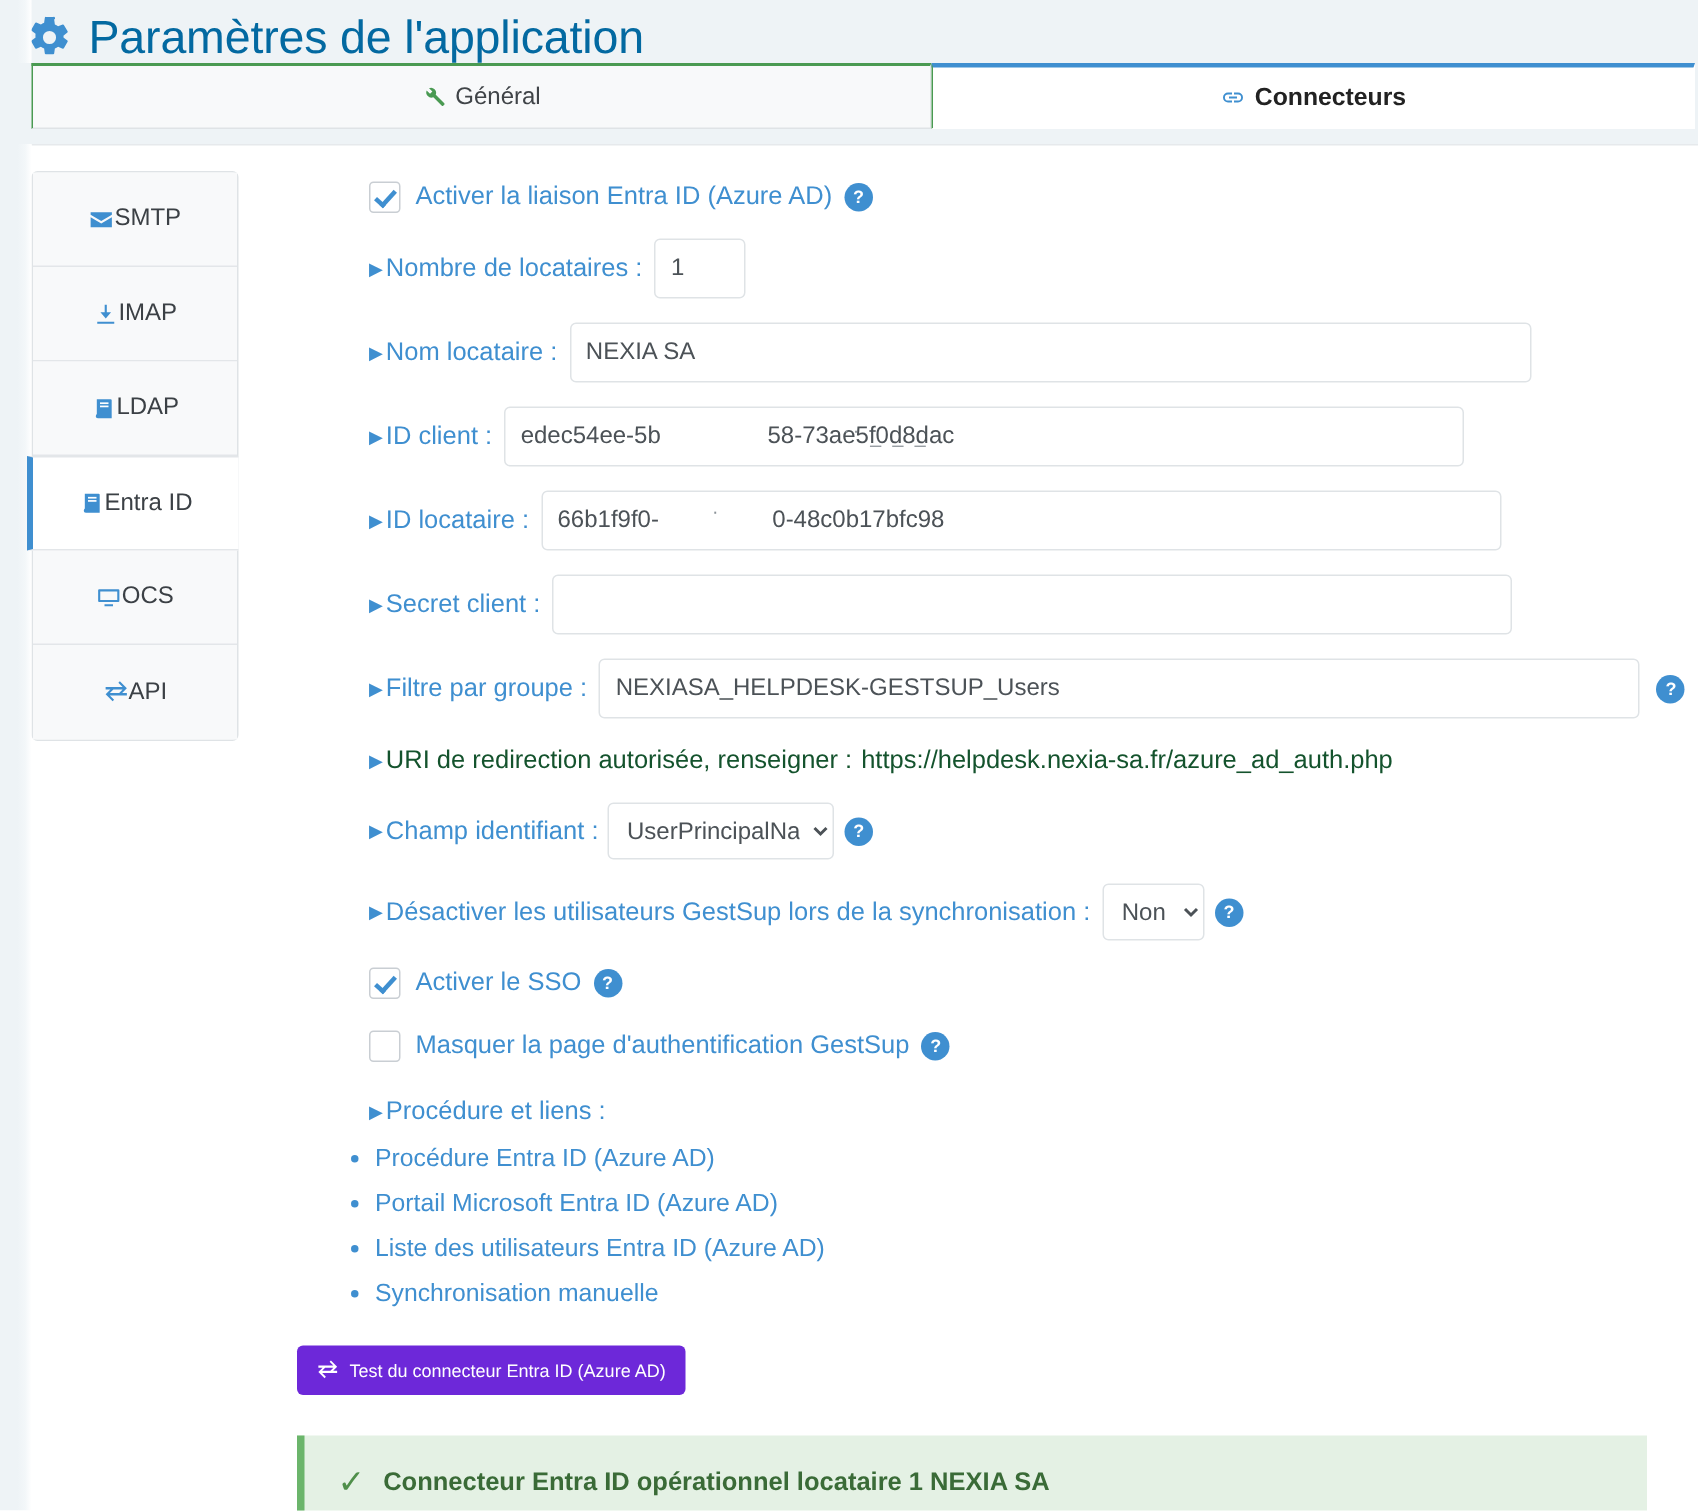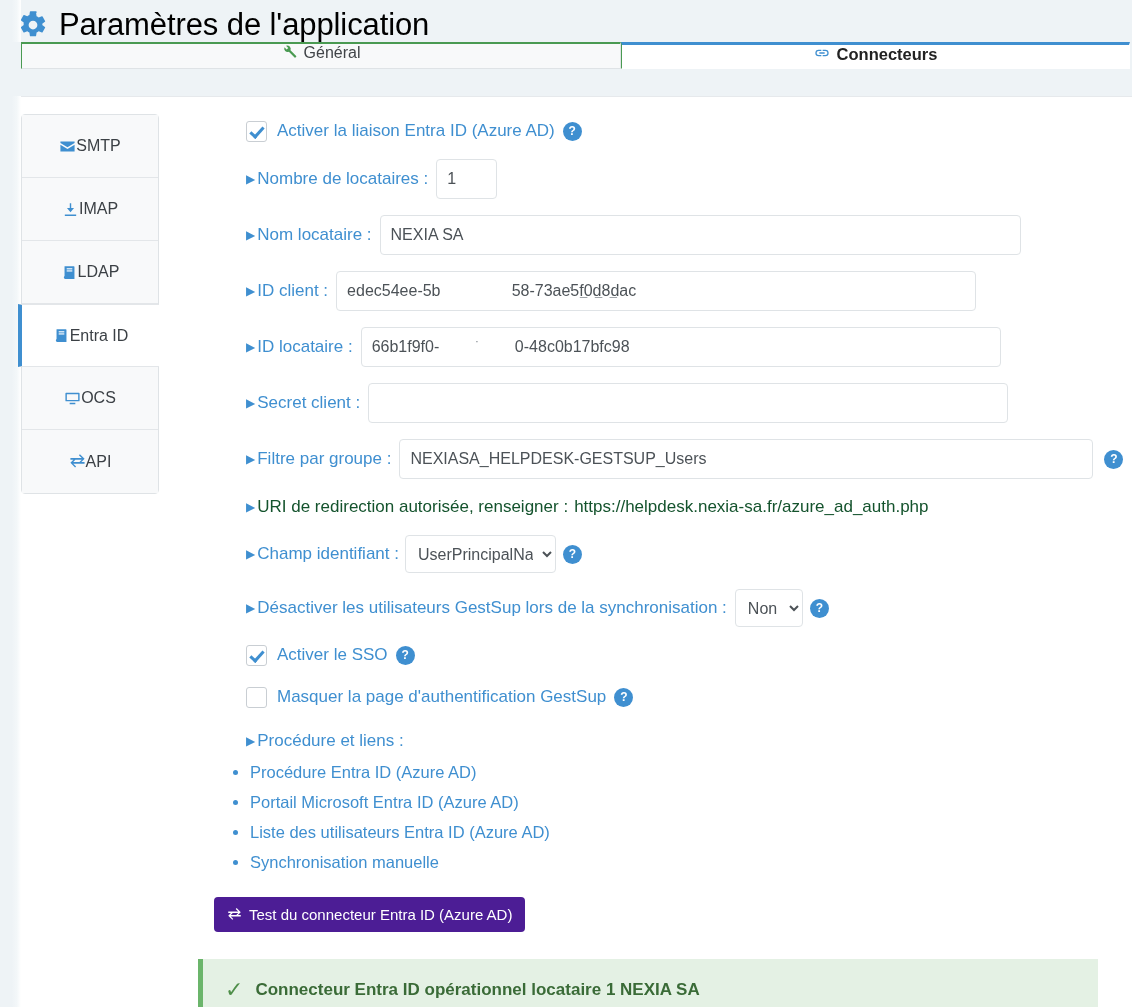--- a/index.html
+++ b/index.html
@@ -37,41 +37,42 @@
     background: #eef3f6;
     height: 42px;
     box-sizing: border-box;
   }
   .page-title {
     display: flex;
     align-items: center;
     gap: 11px;
     font-size: 31px;
     font-weight: 400;
-    color: #000000;
+    color: #0369a1;
     letter-spacing: -0.1px;
     line-height: 34px;
     margin: 0;
   }
   .gear-icon svg { display:block; }
 
   
   .tabs-bar {
     position: relative;
     height: 54px;
     background: #eef3f6;
     display: flex;
     align-items: flex-start;
     padding-left: 21px;
     box-sizing: border-box;
   }
   .tab {
-    height: 27px;
-    box-sizing: border-box;
-    display: flex;
+    height: 44px;
+    box-sizing: border-box;
+    display: flex;
+    align-items: center;
     justify-content: center;
     gap: 7px;
     font-size: 16px;
     cursor: pointer;
     user-select: none;
   }
   .tab-general {
     width: 600px;
     background: #f8f9fa;
     border: 1px solid #dfe3e6;
@@ -281,30 +282,30 @@
   ul.links a {
     color: #3f8fd0;
     text-decoration: none;
     cursor: pointer;
   }
 
   .btn-test {
     display: inline-flex;
     align-items: center;
     gap: 7px;
-    background: #4c1d95;
+    background: #6d28d9;
     color: #fff;
     border: none;
     border-radius: 4px;
     padding: 9px 13px;
-    font-size: 15px;
+    font-size: 12px;
     font-family: "Liberation Sans", sans-serif;
     cursor: pointer;
     margin-top: 16px;
-    margin-left: 16px;
+    margin-left: 0px;
   }
   .btn-test .swap-icon svg { display:block; }
 
   .alert-ok {
     margin-top: 27px;
     background: #e4f1e4;
     border-left: 5px solid #6bb56b;
     color: #3a6b37;
     font-weight: bold;
     font-size: 17px;

